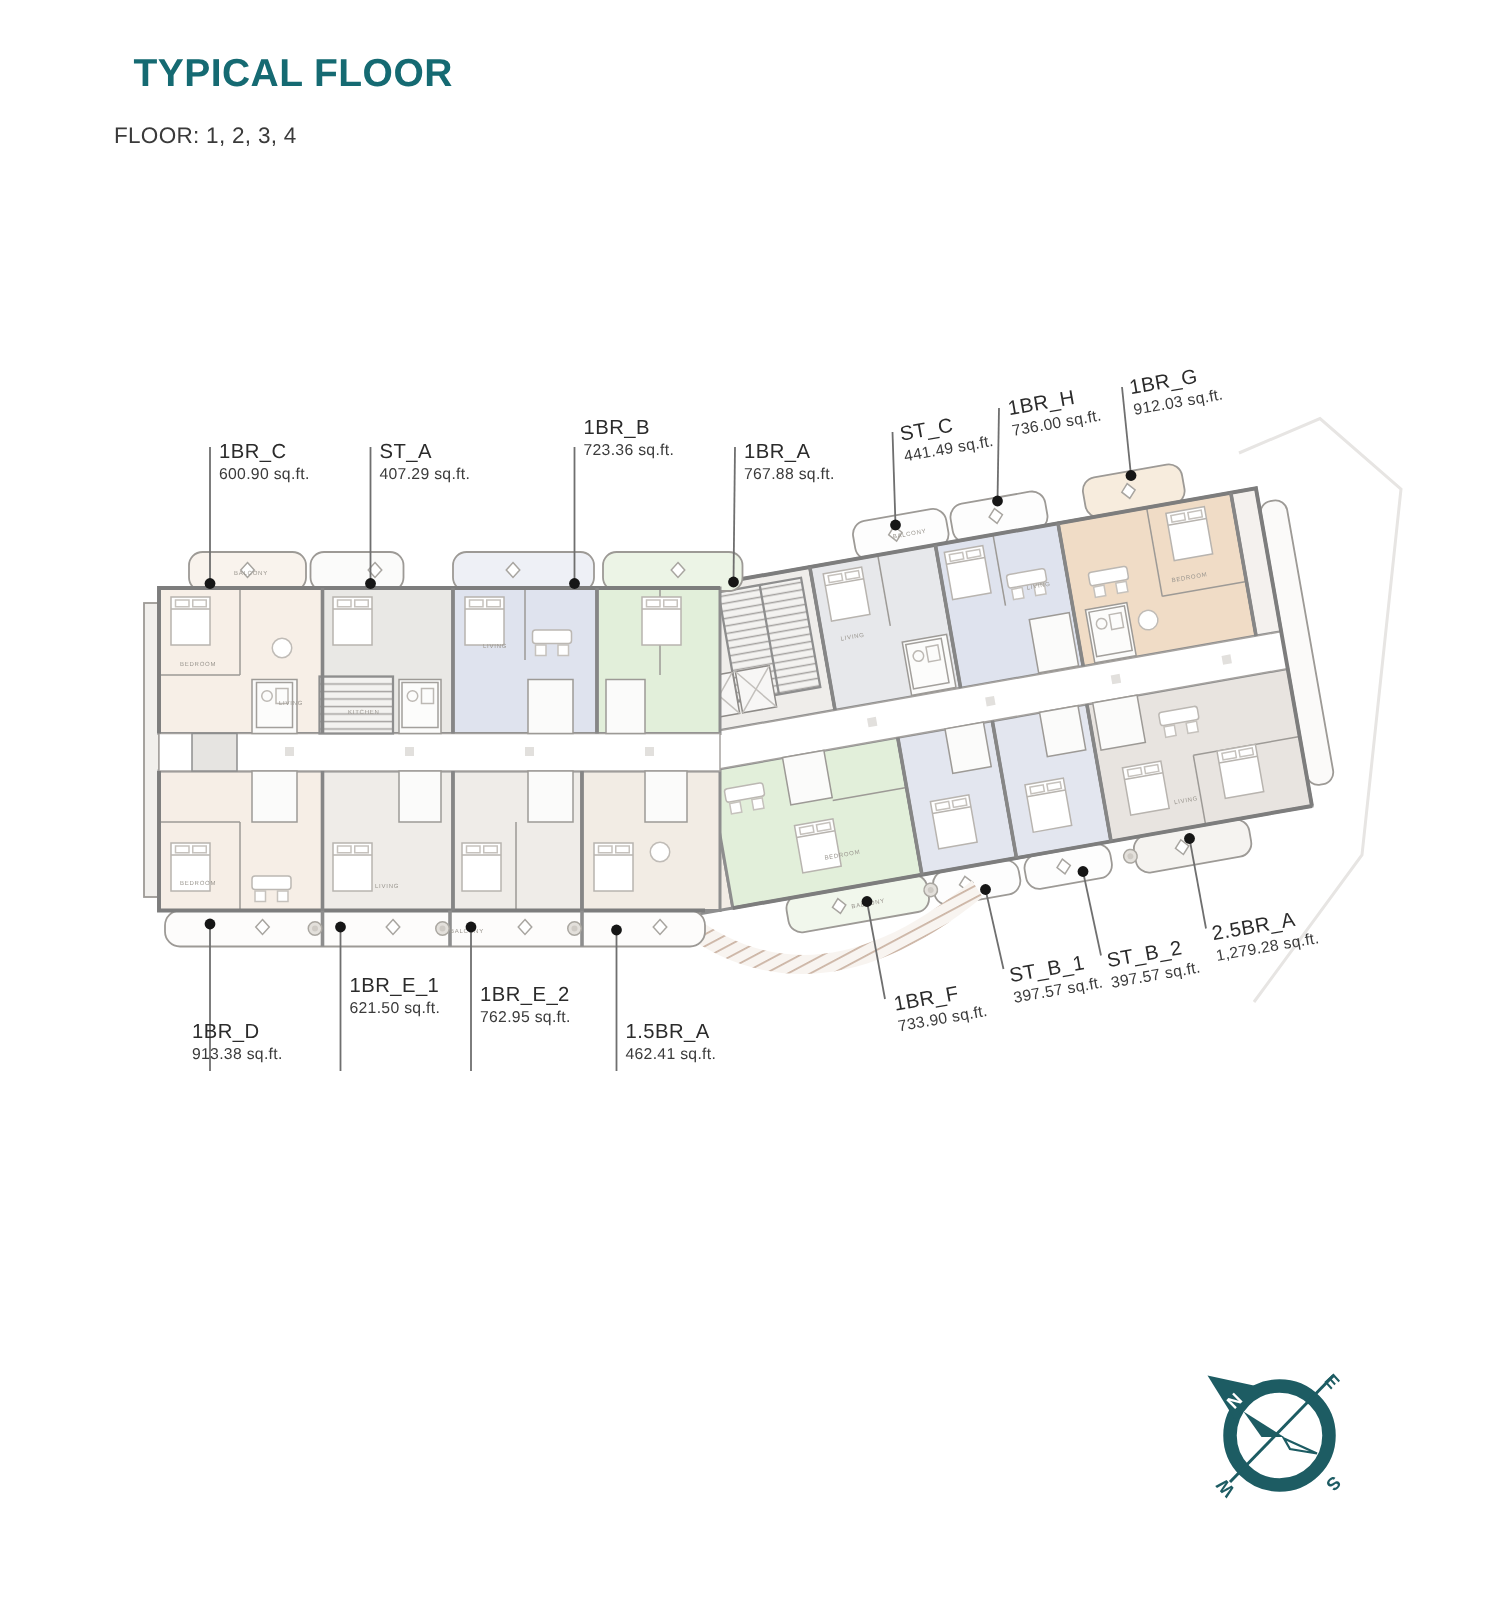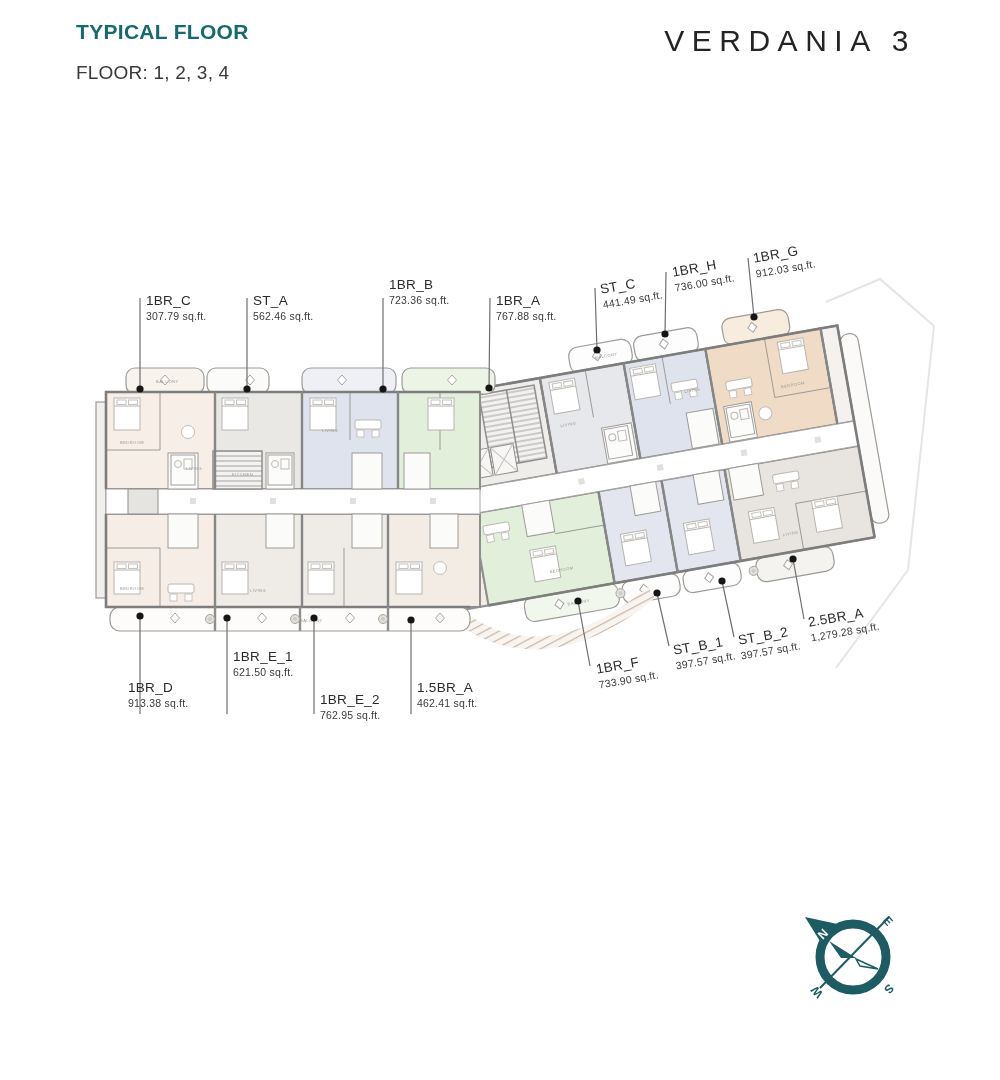--- a/index.html
+++ b/index.html
@@ -1,39 +1,38 @@
 <!DOCTYPE html>
 <html><head>
 <meta charset="utf-8">
 <style>
   html,body{margin:0;padding:0;background:#ffffff;}
   .page{position:relative;width:1000px;height:1080px;background:#fff;overflow:hidden;
         font-family:"Liberation Sans",sans-serif;}
   .hdr{position:absolute;left:76px;top:20px;}
-  .hdr h1{margin:0;font-size:21px;font-weight:bold;letter-spacing:.3px;color:#156a72;}
-  .hdr .sub{margin-top:18px;font-size:19px;color:#3a3a3a;letter-spacing:.2px;}
+  .hdr h1{margin:13px;font-size:26px;font-weight:bold;letter-spacing:.3px;color:#156a72;}
+  .hdr .sub{margin-top:18px;font-size:15px;color:#3a3a3a;letter-spacing:.2px;}
   .brand{position:absolute;right:84px;top:24px;font-size:30px;font-weight:300;
          letter-spacing:7.5px;color:#242424;white-space:nowrap;}
   svg.plan{position:absolute;left:0;top:0;}
   .ulabel{position:absolute;line-height:1.05;}
   .ulabel .uname{font-size:13.5px;color:#2b2b2b;letter-spacing:.3px;}
   .ulabel .uarea{font-size:10.5px;color:#3b3b3b;margin-top:3px;letter-spacing:.2px;}
   .tilt{transform:rotate(-10deg);transform-origin:left top;}
   .micro{font-size:4px;fill:#9a968f;letter-spacing:.5px;}
 </style>
 </head>
 <body>
 
 <div class="page">
 
   <div class="hdr">
     <h1>TYPICAL FLOOR</h1>
     <div class="sub">FLOOR: 1, 2, 3, 4</div>
   </div>
-  <div class="brand">VERDANIA 3</div>
 
   <svg class="plan" width="1000" height="1080" viewBox="0 0 1000 1080">
     <defs>
       <pattern id="hatch" width="7" height="7" patternUnits="userSpaceOnUse" patternTransform="rotate(62)">
         <rect width="7" height="7" fill="#f8f4f0"></rect>
         <line x1="0" y1="0" x2="0" y2="7" stroke="#ccb5a5" stroke-width="2.4"></line>
       </pattern>
       <pattern id="stairs" width="6" height="5" patternUnits="userSpaceOnUse">
         <rect width="6" height="5" fill="#f3f2f0"></rect>
         <line x1="0" y1="1" x2="6" y2="1" stroke="#a5a2a0" stroke-width="1"></line>
@@ -311,25 +310,25 @@
         <text x="823" y="938" fill="#ffffff" transform="rotate(-45 823 934)">N</text>
         <text x="888" y="925" transform="rotate(48 888 921)">E</text>
         <text x="889" y="993" transform="rotate(135 889 989)">S</text>
         <text x="817" y="996" transform="rotate(-132 817 992)">W</text>
       </g>
     </g>
   </svg>
 
   <div class="ulabel" style="left:146px;top:294px">
     <div class="uname">1BR_C</div>
-    <div class="uarea">307.79 sq.ft.</div>
+    <div class="uarea">600.90 sq.ft.</div>
   </div>
   <div class="ulabel" style="left:253px;top:294px">
     <div class="uname">ST_A</div>
-    <div class="uarea">562.46 sq.ft.</div>
+    <div class="uarea">407.29 sq.ft.</div>
   </div>
   <div class="ulabel" style="left:389px;top:278px">
     <div class="uname">1BR_B</div>
     <div class="uarea">723.36 sq.ft.</div>
   </div>
   <div class="ulabel" style="left:496px;top:294px">
     <div class="uname">1BR_A</div>
     <div class="uarea">767.88 sq.ft.</div>
   </div>
   <div class="ulabel tilt" style="left:599px;top:283px">
@@ -345,21 +344,21 @@
     <div class="uarea">912.03 sq.ft.</div>
   </div>
   <div class="ulabel" style="left:128px;top:681px">
     <div class="uname">1BR_D</div>
     <div class="uarea">913.38 sq.ft.</div>
   </div>
   <div class="ulabel" style="left:233px;top:650px">
     <div class="uname">1BR_E_1</div>
     <div class="uarea">621.50 sq.ft.</div>
   </div>
-  <div class="ulabel" style="left:320px;top:693px">
+  <div class="ulabel" style="left:320px;top:656px">
     <div class="uname">1BR_E_2</div>
     <div class="uarea">762.95 sq.ft.</div>
   </div>
   <div class="ulabel" style="left:417px;top:681px">
     <div class="uname">1.5BR_A</div>
     <div class="uarea">462.41 sq.ft.</div>
   </div>
   <div class="ulabel tilt" style="left:595px;top:663px">
     <div class="uname">1BR_F</div>
     <div class="uarea">733.90 sq.ft.</div>

